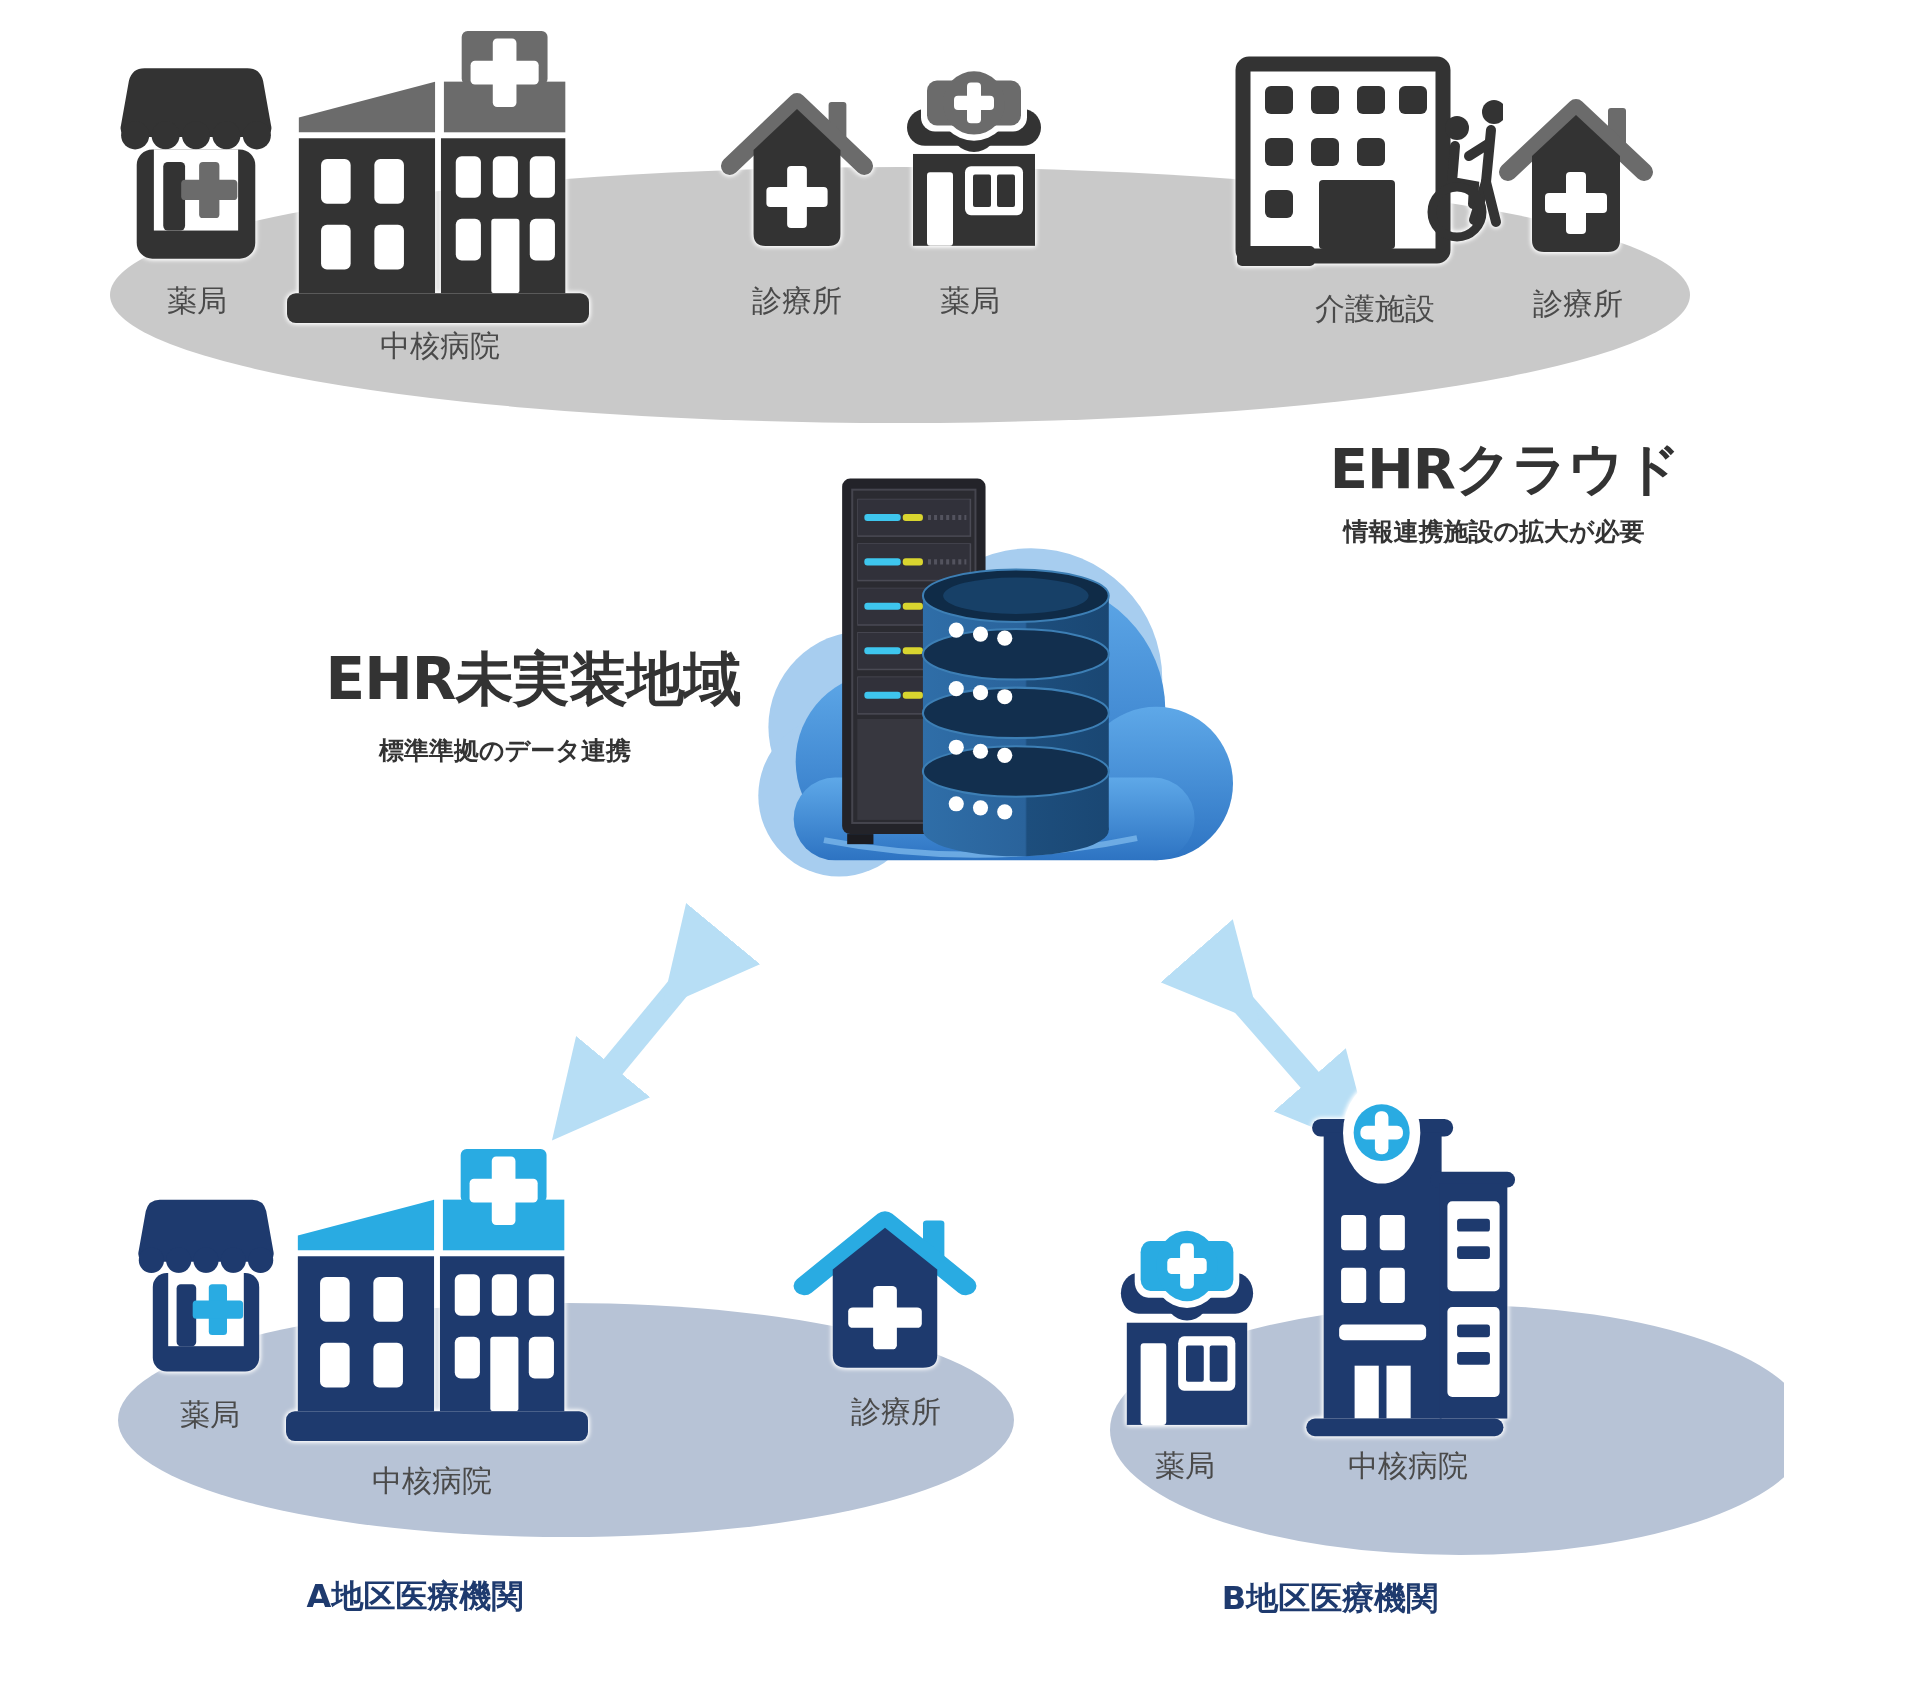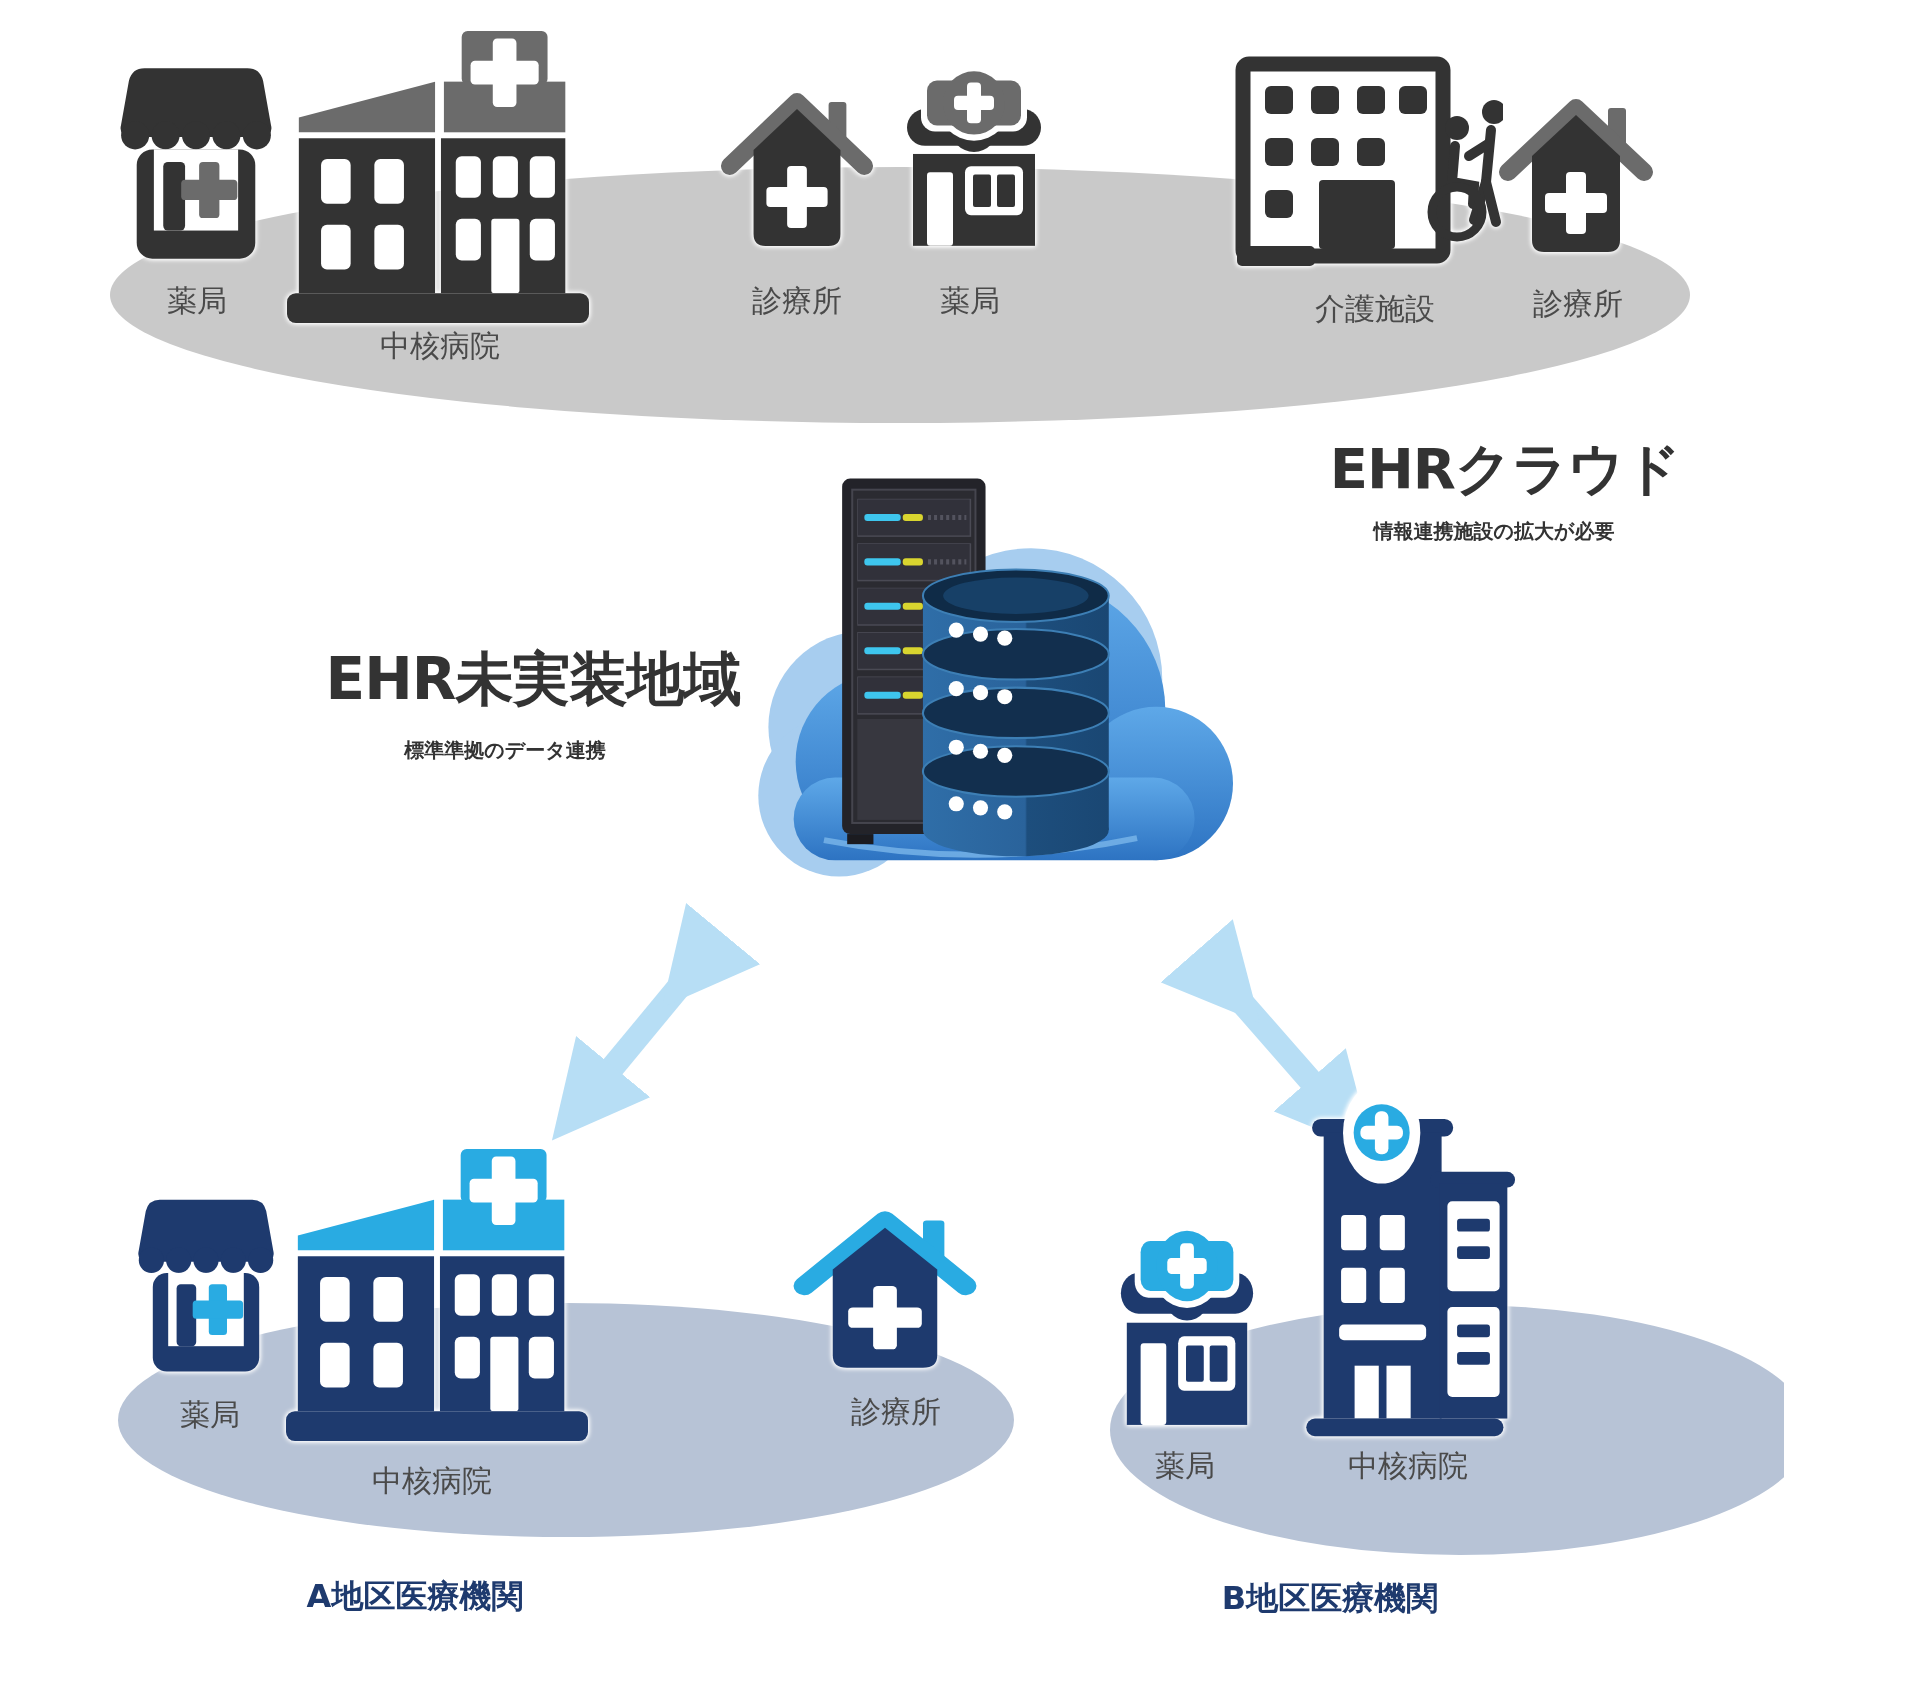--- a/index.html
+++ b/index.html
@@ -8,21 +8,21 @@
   .abs{position:absolute;}
   .ellipse{position:absolute;border-radius:50%;}
   .ellipse-gray{background:var(--top-ellipse-gray,#c9c9c9);}
   .ellipse-blue{background:var(--region-ellipse-blue-gray,#b7c3d6);}
   .icon{position:absolute;filter:drop-shadow(0 0 2px #fff) drop-shadow(0 0 2px #fff);}
   .theme-mono{--c1:var(--mono-primary,#333333);--c2:var(--mono-secondary,#6b6b6b);--accent:var(--mono-secondary,#6b6b6b);}
   .theme-color{--c1:var(--navy,#1e3a6e);--c2:var(--accent-blue,#29abe2);--accent:var(--accent-blue,#29abe2);}
   .txt{position:absolute;transform:translate(-50%,-50%);white-space:nowrap;}
   .label{font-size:30px;font-weight:500;color:#4a4a4a;}
   .title-dark{font-size:56px;font-weight:900;color:#333;letter-spacing:-1px;}
-  .sub-dark{font-size:20px;font-weight:800;color:#333;}
+  .sub-dark{font-size:25px;font-weight:800;color:#333;}
   .title-navy{font-size:32px;font-weight:900;color:var(--navy,#1e3a6e);}
   .center-blue{font-size:52px;font-weight:900;color:var(--center-text-blue,#29a3dc);letter-spacing:-2px;}
   section{display:contents;}
 </style>
 </head>
 <body>
 
 <div class="canvas">
 
   

